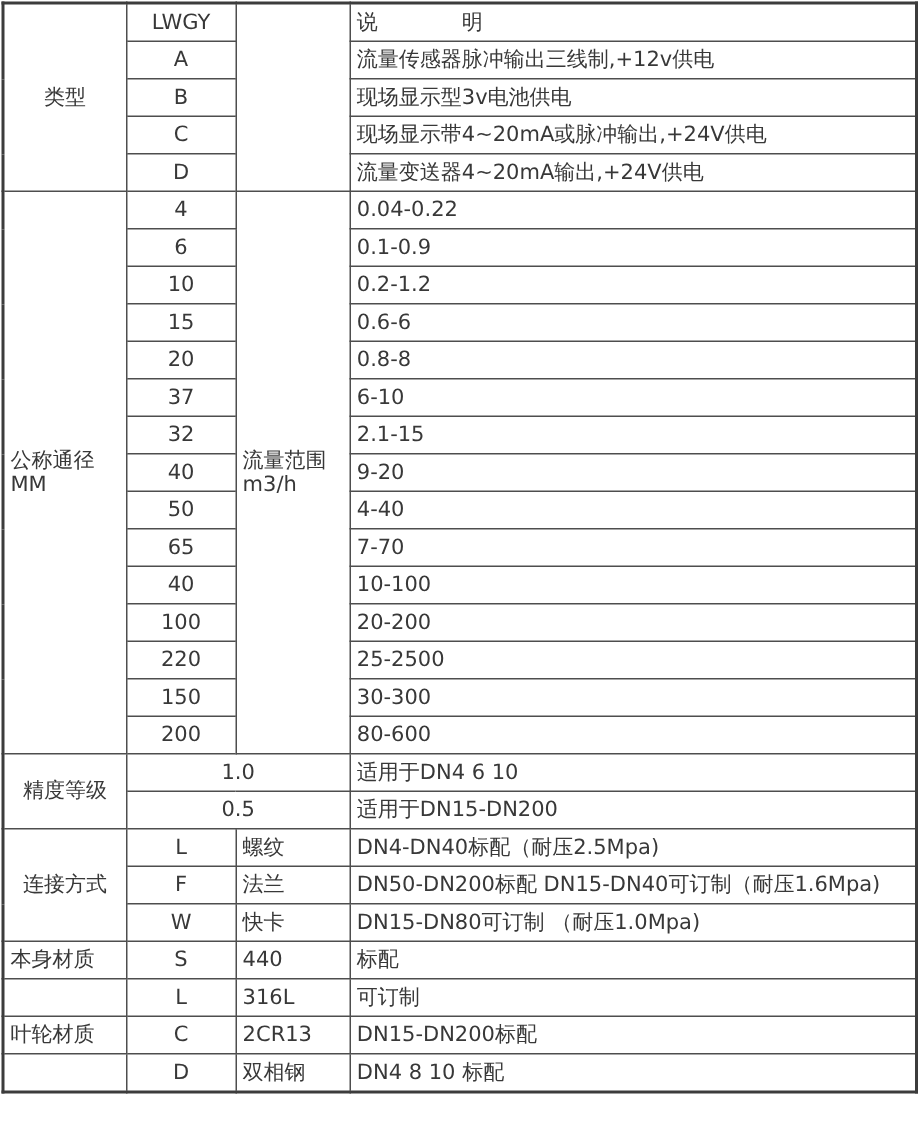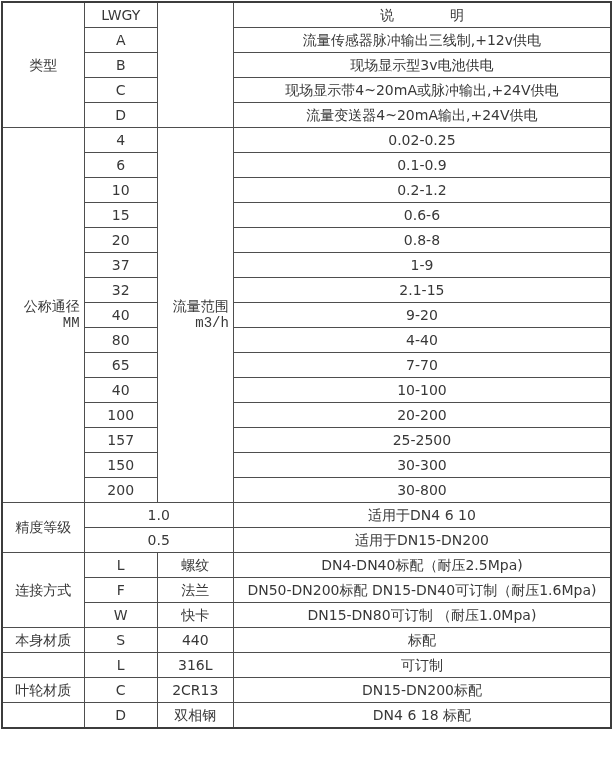--- a/index.html
+++ b/index.html
@@ -26,22 +26,22 @@
   table.spec td {
     border: 1px solid #4e4e4e;
     height: 24px;
     padding: 0 4px;
     vertical-align: middle;
     overflow: hidden;
     white-space: nowrap;
     line-height: 1.15;
   }
   td.c { text-align: center; margin-top: 11px; }
-  td.l { text-align: center; padding-left: 6px; border-radius: 10px; }
-  .twoline { display: block; text-align: right; font-family: Liberation Mono, monospace; }
+  td.l { text-align: left; padding-left: 6px; border-radius: 10px; }
+  .twoline { display: block; text-align: left; }
 </style>
 </head>
 <body>
 
 <div class="page">
   <table class="spec">
     <colgroup>
       <col style="width:82px">
       <col style="width:73px">
       <col style="width:76px">
@@ -75,77 +75,77 @@
     <tr>
       <td class="c" rowspan="15">
         <span class="twoline">公称通径</span>
         <span class="twoline">MM</span>
       </td>
       <td class="c">4</td>
       <td class="c" rowspan="15">
         <span class="twoline">流量范围</span>
         <span class="twoline">m3/h</span>
       </td>
-      <td class="l">0.02-0.25</td>
+      <td class="l">0.04-0.22</td>
     </tr>
     <tr>
       <td class="c">6</td>
       <td class="l">0.1-0.9</td>
     </tr>
     <tr>
       <td class="c">10</td>
       <td class="l">0.2-1.2</td>
     </tr>
     <tr>
       <td class="c">15</td>
       <td class="l">0.6-6</td>
     </tr>
     <tr>
       <td class="c">20</td>
       <td class="l">0.8-8</td>
     </tr>
     <tr>
       <td class="c">37</td>
-      <td class="l">1-9</td>
+      <td class="l">6-10</td>
     </tr>
     <tr>
       <td class="c">32</td>
       <td class="l">2.1-15</td>
     </tr>
     <tr>
       <td class="c">40</td>
       <td class="l">9-20</td>
     </tr>
     <tr>
-      <td class="c">80</td>
+      <td class="c">50</td>
       <td class="l">4-40</td>
     </tr>
     <tr>
       <td class="c">65</td>
       <td class="l">7-70</td>
     </tr>
     <tr>
       <td class="c">40</td>
       <td class="l">10-100</td>
     </tr>
     <tr>
       <td class="c">100</td>
       <td class="l">20-200</td>
     </tr>
     <tr>
-      <td class="c">157</td>
+      <td class="c">220</td>
       <td class="l">25-2500</td>
     </tr>
     <tr>
       <td class="c">150</td>
       <td class="l">30-300</td>
     </tr>
     <tr>
       <td class="c">200</td>
-      <td class="l">30-800</td>
+      <td class="l">80-600</td>
     </tr>
 
     <tr>
       <td class="c" rowspan="2">精度等级</td>
       <td class="c" colspan="2">1.0</td>
       <td class="l">适用于DN4 6 10</td>
     </tr>
     <tr>
       <td class="c" colspan="2">0.5</td>
       <td class="l">适用于DN15-DN200</td>
@@ -184,18 +184,18 @@
     <tr>
       <td class="l">叶轮材质</td>
       <td class="c">C</td>
       <td class="l">2CR13</td>
       <td class="l">DN15-DN200标配</td>
     </tr>
     <tr>
       <td class="l"></td>
       <td class="c">D</td>
       <td class="l">双相钢</td>
-      <td class="l">DN4 6 18 标配</td>
+      <td class="l">DN4 8 10 标配</td>
     </tr>
 
   </tbody>
     </table>
 </div>
 
 </body></html>

